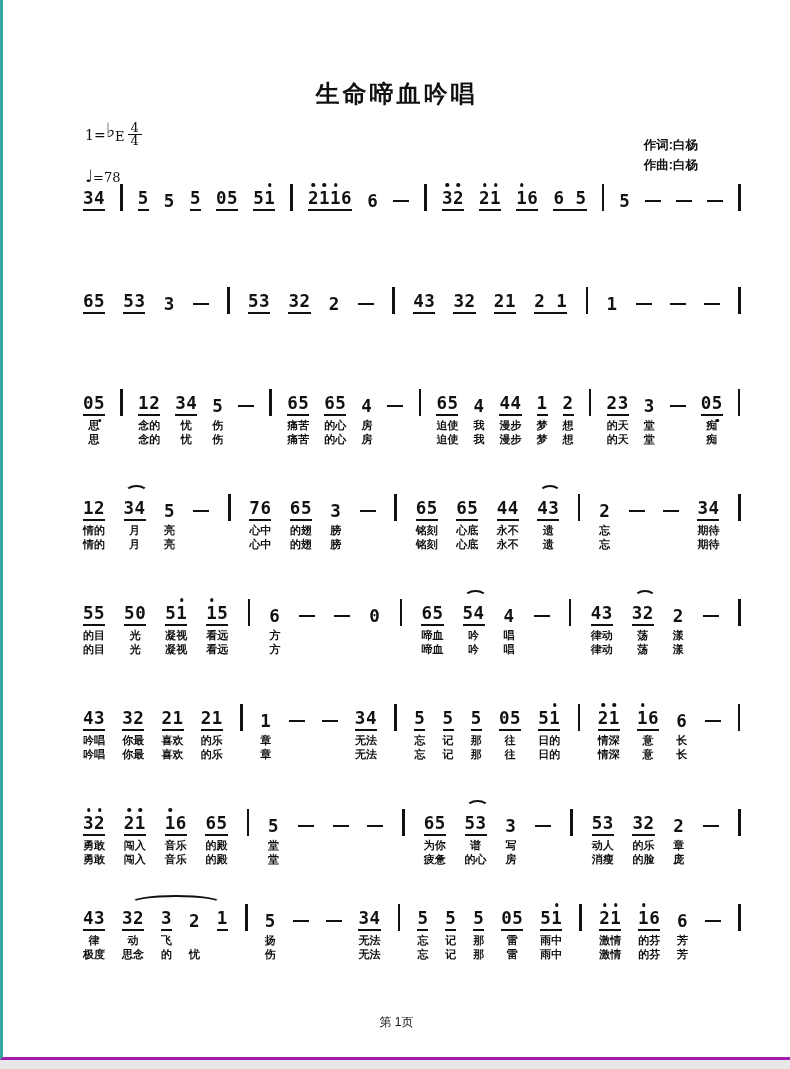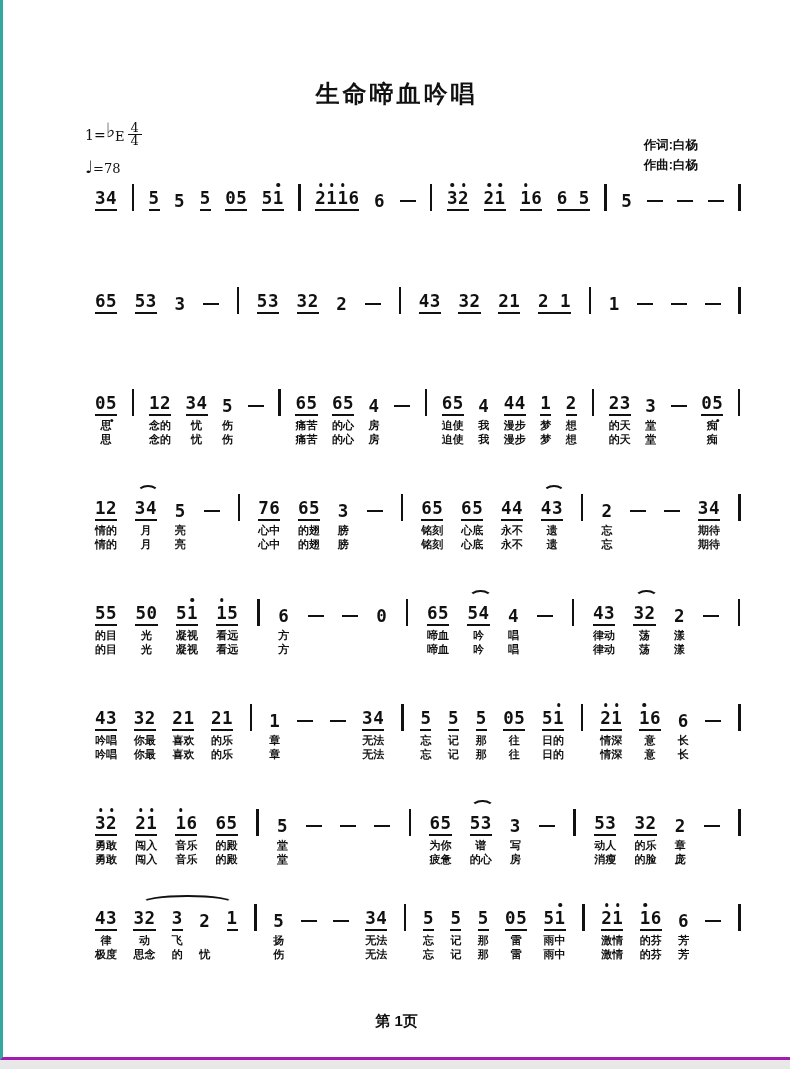--- a/index.html
+++ b/index.html
@@ -10,25 +10,25 @@
   #title{position:absolute;top:78px;left:0;right:0;text-align:center;
          font-family:"Liberation Serif","DejaVu Serif",serif;font-weight:bold;
          font-size:24px;letter-spacing:3px;}
   #credits{position:absolute;top:135px;right:92px;text-align:left;font-size:12.5px;line-height:20px;font-weight:bold;}
   #keyblock{position:absolute;top:122px;left:82px;font-family:"DejaVu Serif",serif;font-size:14px;}
   #keyline{display:flex;align-items:center;}
   .flat{font-size:20px;position:relative;top:-5px;font-family:"DejaVu Sans",sans-serif;}
   .keyletter{font-size:13px;position:relative;top:2px;}
   .frac{display:inline-flex;flex-direction:column;align-items:center;margin-left:3px;line-height:12px;font-size:13px;}
   .frac .fn{border-bottom:1.5px solid #111;padding:0 3px;}
-  #tempoline{margin-top:10px;font-size:13px;}
+  #tempoline{margin-top:19px;font-size:13px;}
   #tempoline .qnote{font-family:"DejaVu Sans",sans-serif;font-size:17px;}
   
   #score{position:absolute;left:80px;top:0;width:658px;}
-  .system{position:absolute;left:12px;right:0;display:flex;justify-content:space-between;align-items:flex-start;}
+  .system{position:absolute;left:0;right:0;display:flex;justify-content:space-between;align-items:flex-start;}
   .system:nth-of-type(1){top:181px}
   .system:nth-of-type(2){top:284px}
   .system:nth-of-type(3){top:386px}
   .system:nth-of-type(4){top:491px}
   .system:nth-of-type(5){top:596px}
   .system:nth-of-type(6){top:701px}
   .system:nth-of-type(7){top:806px}
   .system:nth-of-type(8){top:901px}
   .unit{display:flex;flex-direction:column;align-items:center;}
   .nrow{height:30px;display:flex;align-items:flex-end;}
@@ -40,21 +40,21 @@
         width:3.5px;height:3.5px;border-radius:50%;background:#111;}
   .ch.db::after{content:"";position:absolute;bottom:-9px;left:50%;transform:translateX(-50%);
         width:3.5px;height:3.5px;border-radius:50%;background:#111;}
   .note.slur::before,.note.slurw::before{content:"";position:absolute;top:-13px;left:8%;width:84%;height:12px;
         border:2px solid transparent;border-top-color:#111;border-radius:50%;}
   .note.slurw::before{left:35%;width:400%;}
   .barline{width:2.5px;height:27px;background:#111;}
   .dash{width:16px;height:2.5px;background:#111;margin-bottom:9px;}
   .l1,.l2{font-size:11px;line-height:12.5px;height:12.5px;margin-top:3px;white-space:nowrap;font-weight:bold;}
   .l2{margin-top:1px;}
-  #footer{position:absolute;bottom:26px;left:0;right:0;text-align:center;font-size:15px;font-weight:bold;}
+  #footer{position:absolute;bottom:26px;left:0;right:0;text-align:center;font-size:12px;font-weight:normal;}
 </style>
 </head>
 <body>
 
 <div id="page">
   <div id="title">生命啼血吟唱</div>
 
   <div id="keyblock">
     <div id="keyline">
       <span>1=</span>

